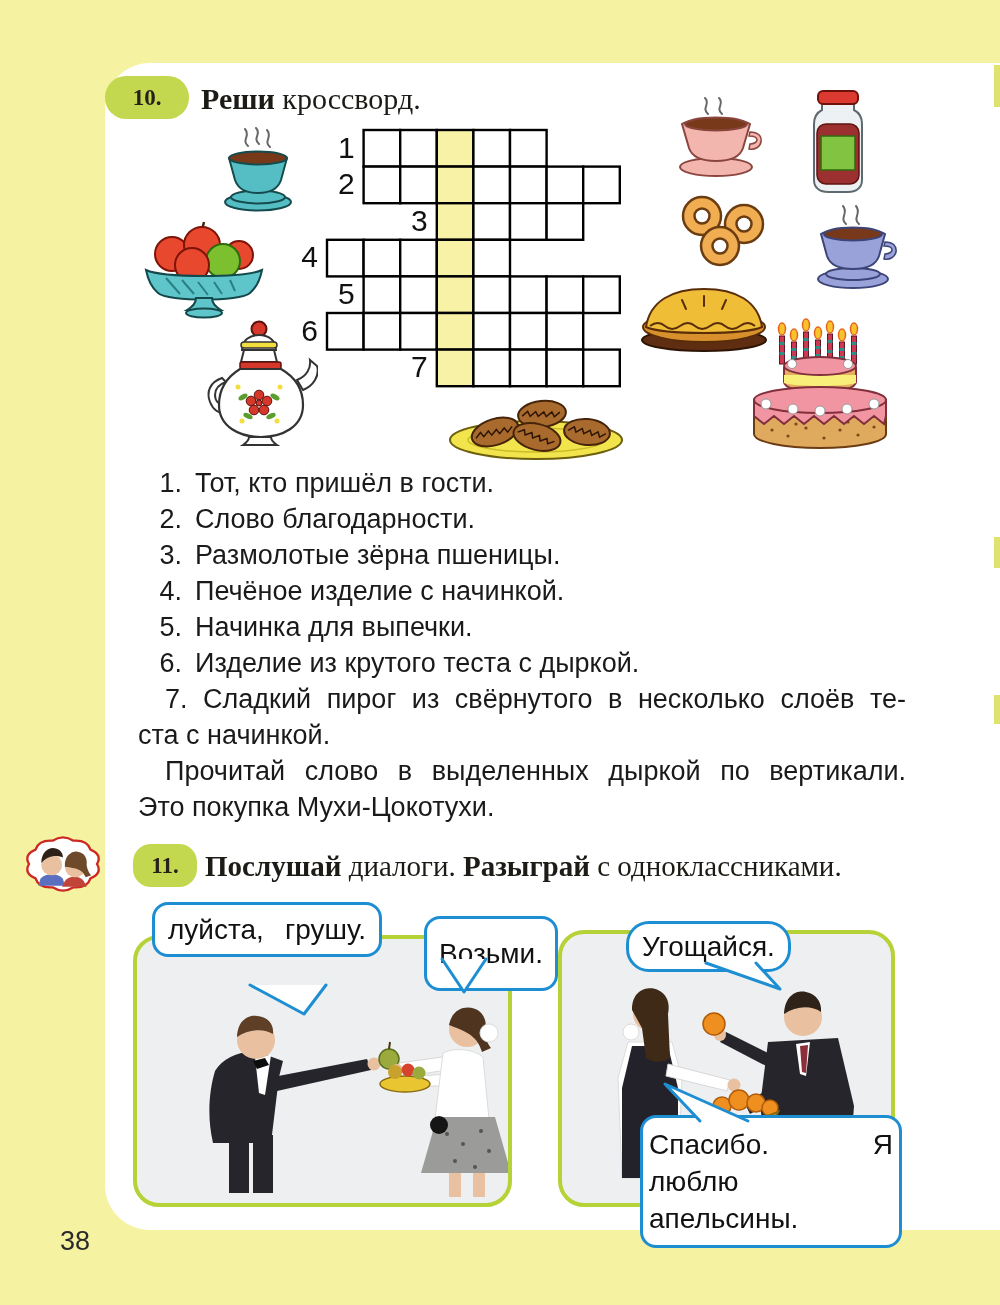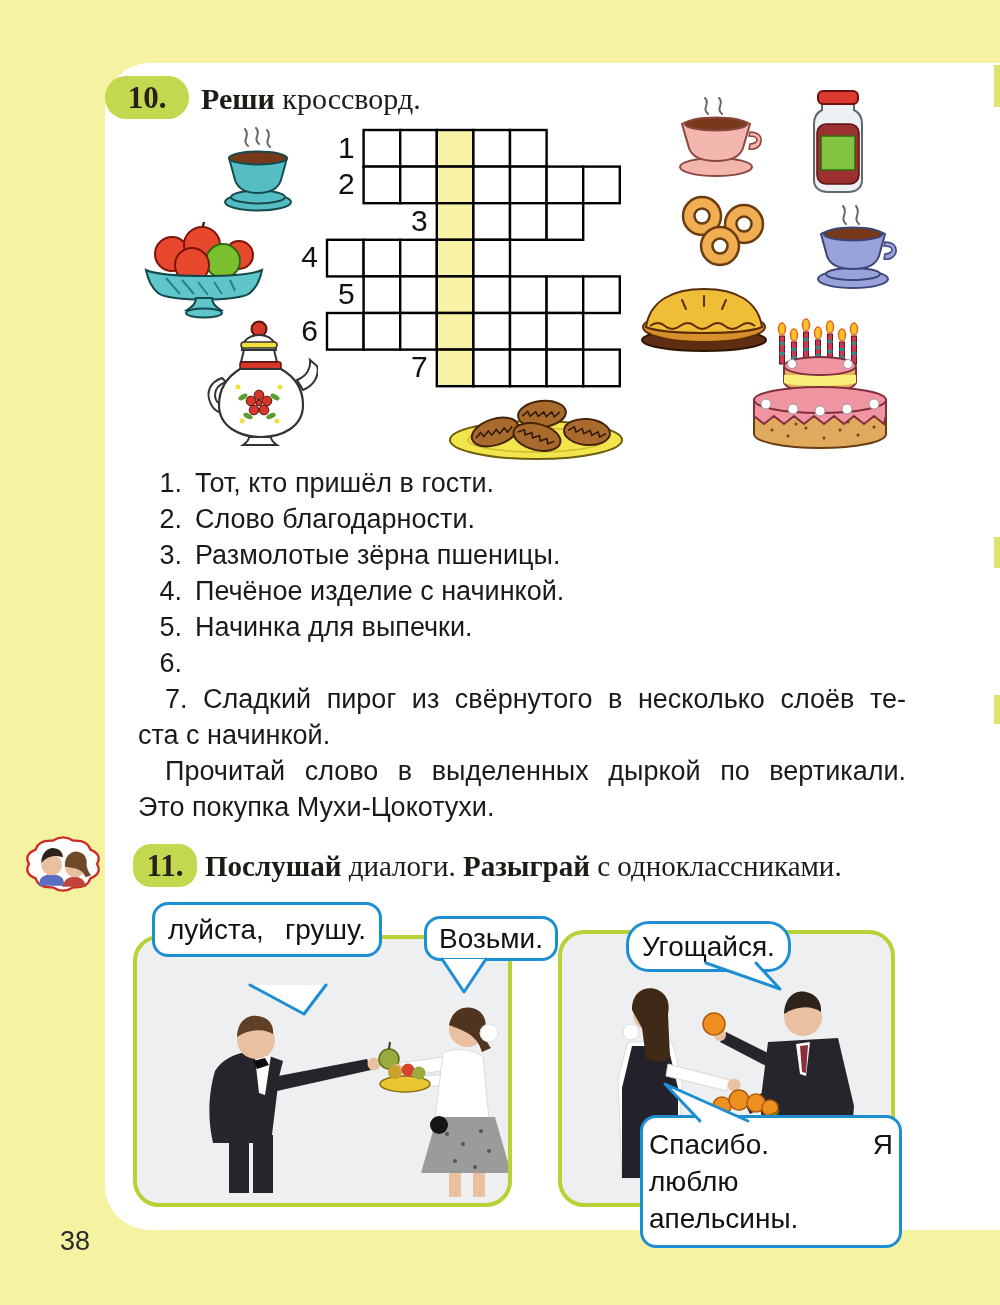--- a/index.html
+++ b/index.html
@@ -10,21 +10,21 @@
   }
   .content{
     position:absolute;left:105px;top:63px;width:895px;height:1167px;
     background:#ffffff;border-radius:45px 0 0 45px;
   }
   .edge-tab{position:absolute;right:0;width:6px;background:var(--edge-tab-olive,#dfe26d);}
   
   .badge{
     position:absolute;background:var(--badge-green,#c3d84e);
     border-radius:21px;display:flex;align-items:center;justify-content:center;
-    font-family:"Liberation Serif",serif;font-weight:bold;font-size:31px;color:#26211a;
+    font-family:"Liberation Serif",serif;font-weight:bold;font-size:23px;color:#26211a;
   }
   .sec-title{
     position:absolute;font-family:"Liberation Serif",serif;font-size:30px;color:#1d1b16;white-space:nowrap;
   }
   .sec-title b{font-weight:bold;}
   
   #cw{position:absolute;left:300px;top:121px;}
   .cw-num{font-family:"Liberation Sans",sans-serif;font-size:30px;fill:#111;}
   
   #clues{position:absolute;left:138px;top:465px;width:768px;font-size:27px;line-height:36px;}
@@ -312,20 +312,21 @@
     <div class="clue">
       <span class="cnum">4.</span>
       <span class="ctxt">Печёное изделие с начинкой.</span>
     </div>
     <div class="clue">
       <span class="cnum">5.</span>
       <span class="ctxt">Начинка для выпечки.</span>
     </div>
     <div class="clue">
       <span class="cnum">6.</span>
+      <span class="ctxt">Изделие из крутого теста с дыркой.</span>
     </div>
   </div>
 <div class="cpara" style="position:absolute;left:138px;top:681px;width:768px;font-size:27px;line-height:36px;">
   <span class="jline ind">7. Сладкий пирог из свёрнутого в несколько слоёв те-</span>
   <span>ста с начинкой.</span>
 </div>
 <div class="cpara" style="position:absolute;left:138px;top:753px;width:768px;font-size:27px;line-height:36px;">
   <span class="jline ind">Прочитай слово в выделенных дыркой по вертикали.</span>
   <span>Это покупка Мухи-Цокотухи.</span>
 </div>
@@ -411,21 +412,21 @@
   </svg>
 </div>
 
 <div class="bubble" style="left:152px;top:902px;width:198px;padding:6px 13px;">
   <span class="jline">луйста, грушу.</span>
 </div>
 <svg class="tail" style="left:238px;top:984px;" width="92" height="34">
     <path d="M12,1 L66,30 L88,1"></path>
   </svg>
 
-<div class="bubble" style="left:424px;top:916px;padding:1px 12px;">
+<div class="bubble" style="left:424px;top:916px;padding:16px 12px;">
   <span>Возьми.</span>
 </div>
 <svg class="tail" style="left:426px;top:958px;" width="72" height="38">
     <path d="M16,1 L38,34 L60,1"></path>
   </svg>
 
 <div class="bubble" style="left:626px;top:921px;padding:4px 13px;border-radius:23px;">
   <span>Угощайся.</span>
 </div>
 <svg class="tail" style="left:694px;top:962px;" width="100" height="32">

